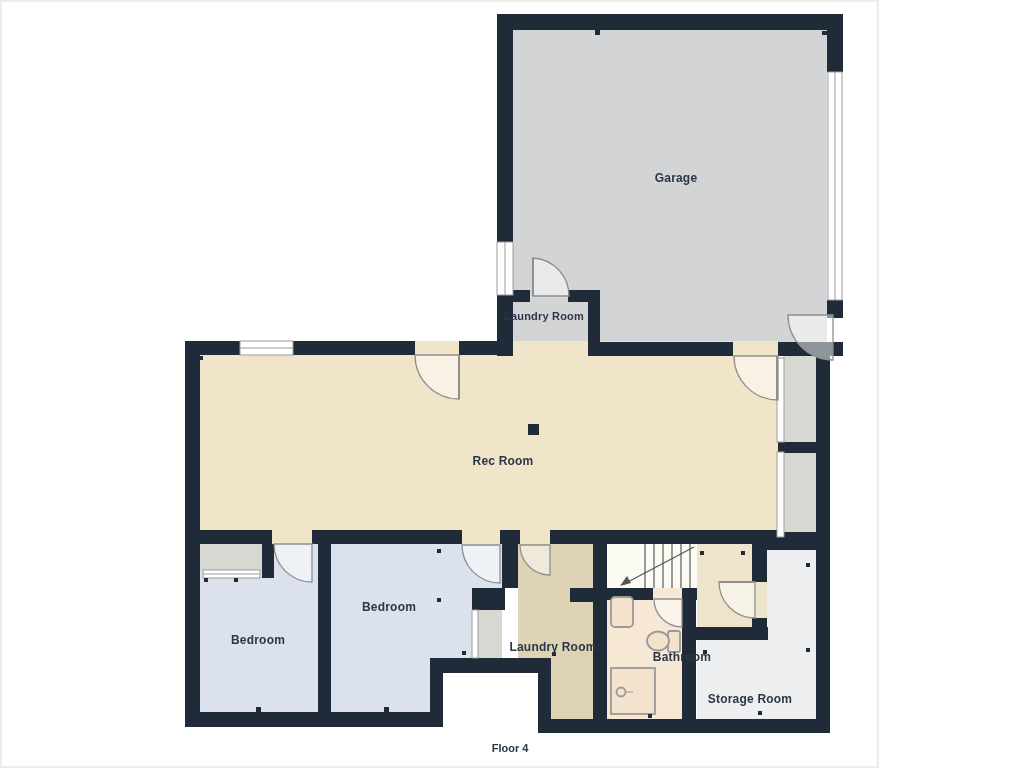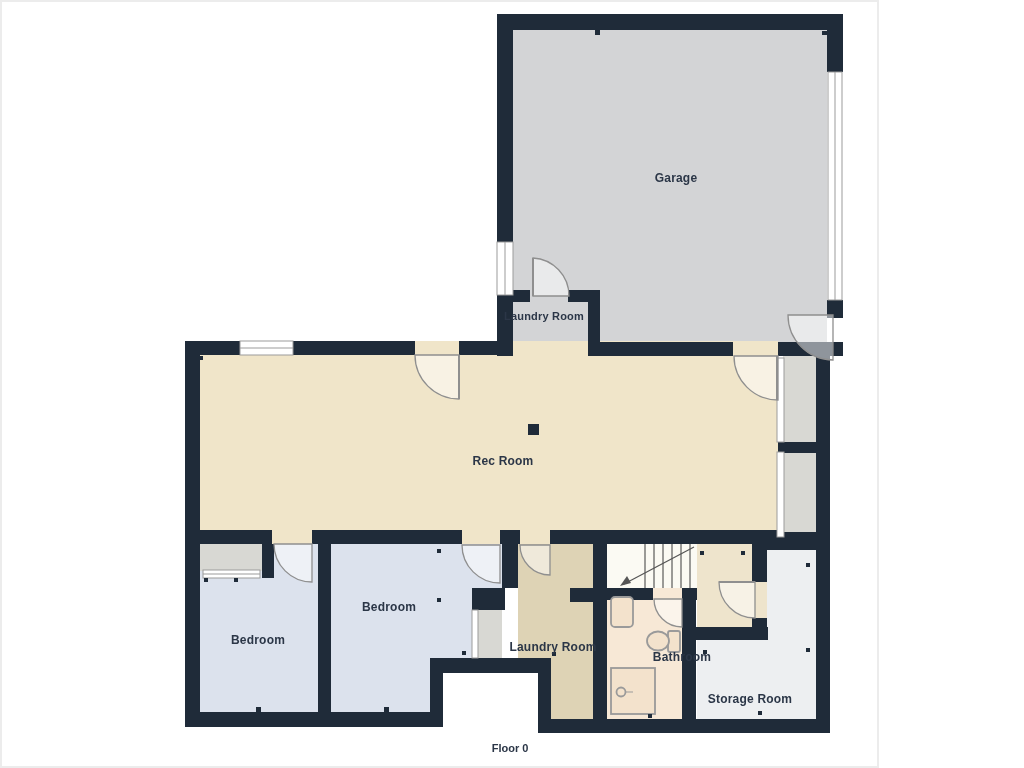--- a/index.html
+++ b/index.html
@@ -172,16 +172,16 @@
   </svg>
 
   <div class="room-label" style="left:676px;top:178px;">Garage</div>
   <div class="room-label small" style="left:544px;top:316px;">Laundry Room</div>
   <div class="room-label" style="left:503px;top:461px;">Rec Room</div>
   <div class="room-label" style="left:258px;top:640px;">Bedroom</div>
   <div class="room-label" style="left:389px;top:607px;">Bedroom</div>
   <div class="room-label" style="left:553px;top:647px;">Laundry Room</div>
   <div class="room-label" style="left:682px;top:657px;">Bathroom</div>
   <div class="room-label" style="left:750px;top:699px;">Storage Room</div>
-  <div class="floor-label" style="left:510px;top:748px;">Floor 0</div>
+  <div class="floor-label" style="left:510px;top:748px;">Floor 4</div>
 
   <div class="frame"></div>
 </div>
 
 </body></html>

